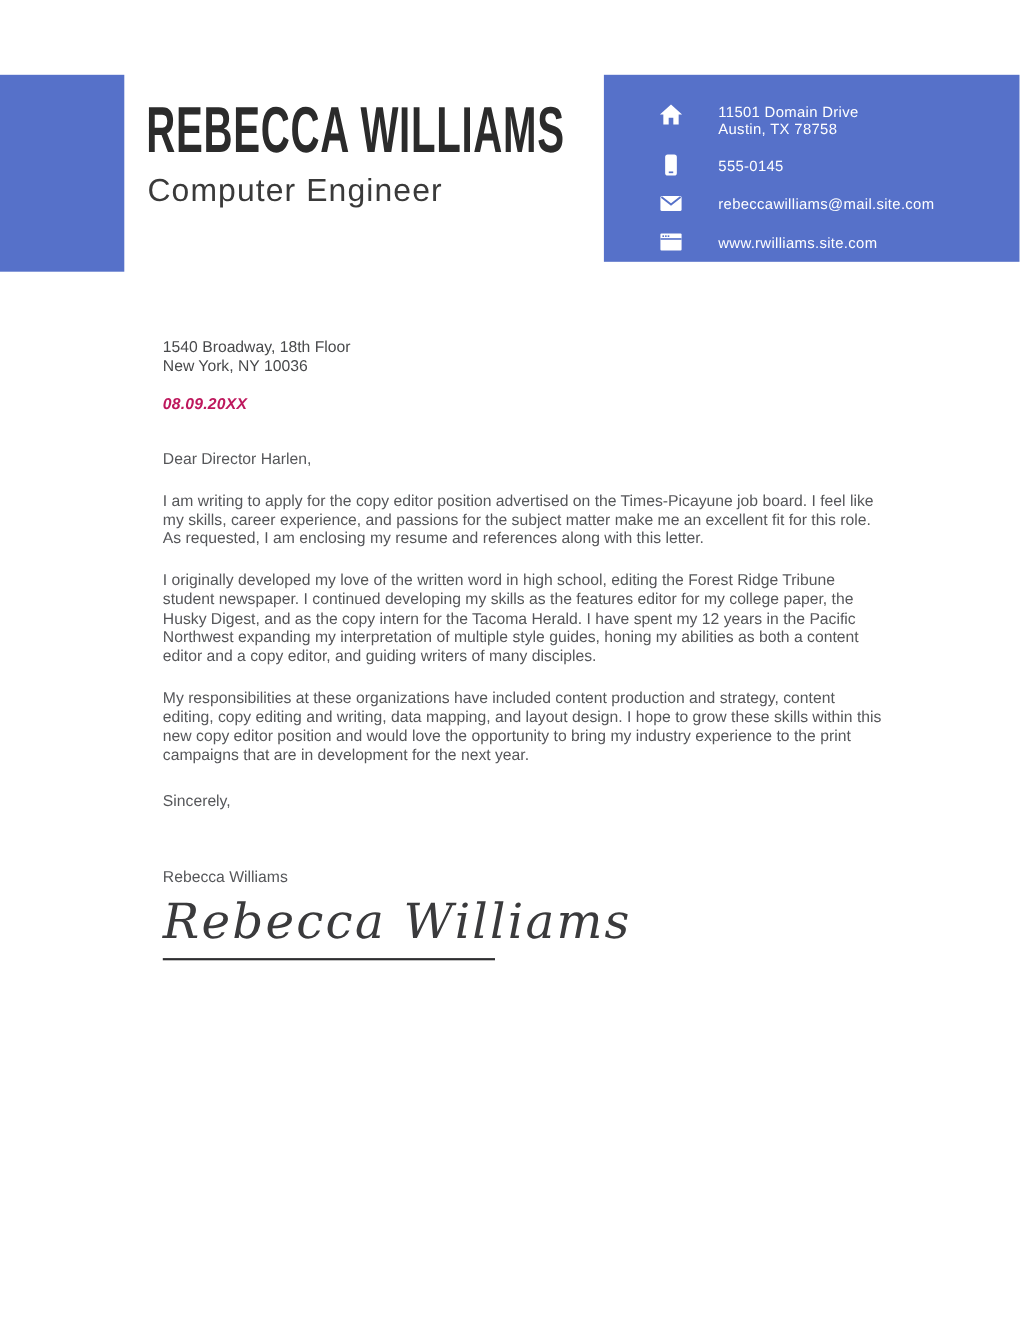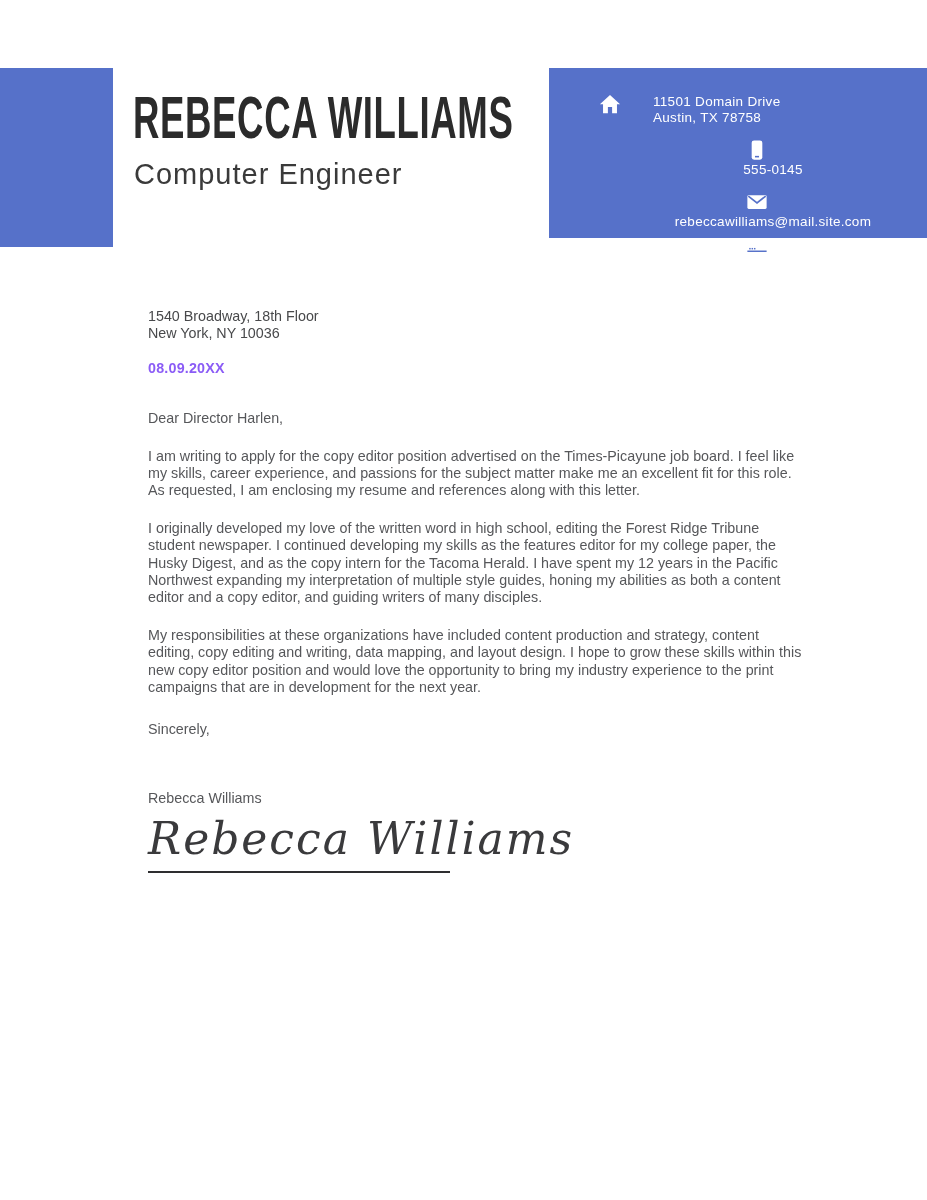--- a/index.html
+++ b/index.html
@@ -29,34 +29,34 @@
 
   
   .contact-card {
     position: absolute; left: 549px; top: 68px;
     width: 378px; height: 170px;
     background: #5671c9; color: #ffffff;
     padding: 25px 0 0 50px;
     font-size: 13.5px; line-height: 16px;
   }
   .contact-row { display: flex; align-items: flex-start; margin-bottom: 13px; }
-  .contact-row.single { align-items: center; flex-direction: column; }
+  .contact-row.single { align-items: center; }
   .contact-icon { width: 22px; height: 22px; flex: 0 0 22px; margin-right: 12px; }
   .contact-icon svg { display: block; width: 22px; height: 22px; }
   .contact-text { padding-top: 1px; letter-spacing: 0.3px; margin-left: 20px; }
 
   
   .letter {
     position: absolute; left: 148px; top: 308px;
     width: 656px;
     font-size: 14.3px; line-height: 17.4px;
     color: #56575a;
   }
   .recipient-address { color: #48494b; }
-  .letter-date { margin-top: 17px; font-weight: 700; color: #8b5cf6; letter-spacing: 0.2px; }
+  .letter-date { margin-top: 17px; font-weight: 700; color: #be185d; letter-spacing: 0.2px; font-style: italic; }
   .salutation { margin-top: 33px; }
   .letter-paragraph { margin-top: 20px; }
   .closing { margin-top: 24px; }
   .signer-name { margin-top: 52px; }
 
   .signature-script {
     margin-top: 6px;
     font-family: "DejaVu Serif", serif;
     font-style: italic;
     font-size: 44px; line-height: 52px;

